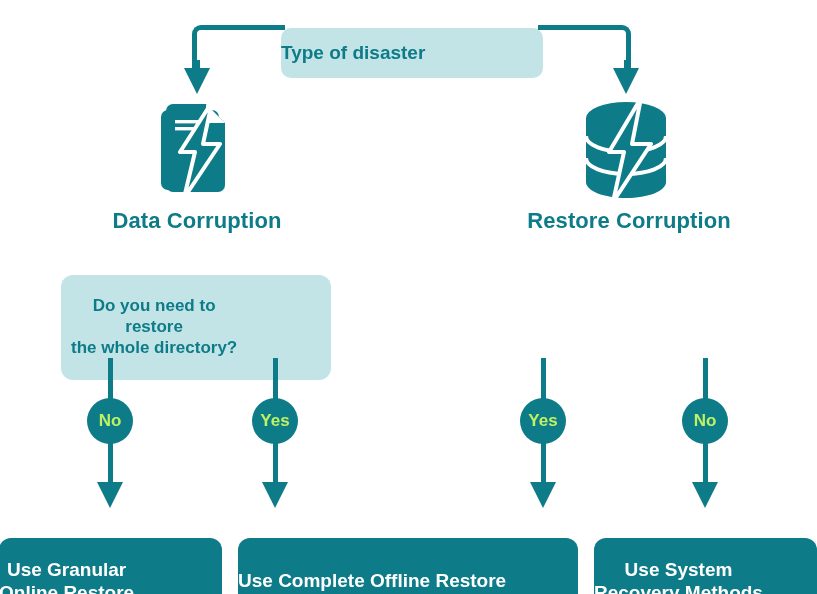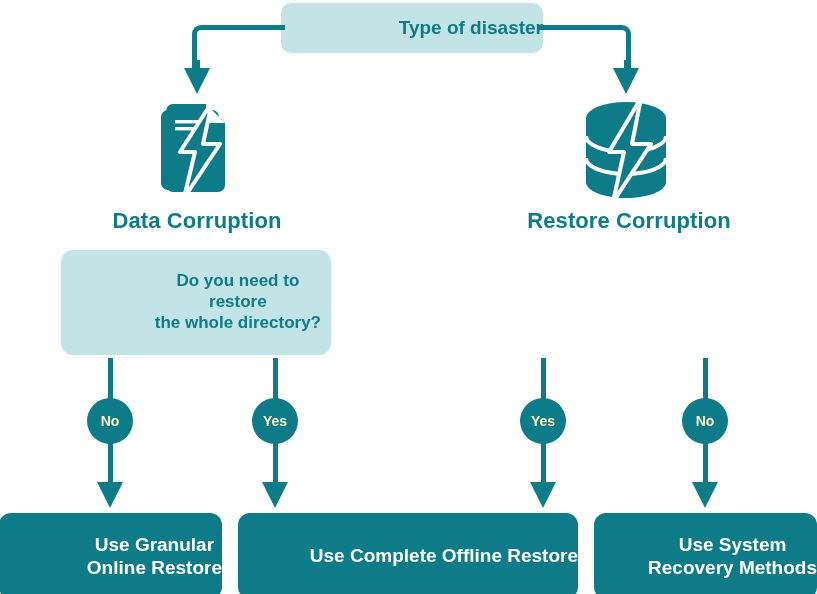--- a/index.html
+++ b/index.html
@@ -15,25 +15,26 @@
     overflow: hidden;
     font-family: "Liberation Sans", sans-serif;
   }
 
   
   .node {
     position: absolute;
     box-sizing: border-box;
     display: flex;
     align-items: center;
-    justify-content: flex-end;
+    justify-content: flex-start;
     text-align: center;
     border-radius: 12px;
     font-weight: bold;
     line-height: 1.22;
+    margin-top: 25px;
   }
   .node.light {
     background: #c2e4e6;
     color: #0d7b88;
   }
   .node.solid {
     background: #0d7b88;
     color: #ffffff;
   }
 
@@ -138,25 +139,25 @@
   #branch-head-4 { left: 692px; }
 
   
   .badge {
     position: absolute;
     top: 398px;
     width: 46px;
     height: 46px;
     border-radius: 50%;
     background: #0d7b88;
-    color: #fef9c3;
+    color: #bef264;
     display: flex;
     align-items: center;
     justify-content: center;
-    font-size: 14px;
+    font-size: 17px;
     font-weight: bold;
   }
   #badge-1 { left: 87px;  }
   #badge-2 { left: 252px; }
   #badge-3 { left: 520px; }
   #badge-4 { left: 682px; }
 
   
   .outcome-box {
     top: 513px;

